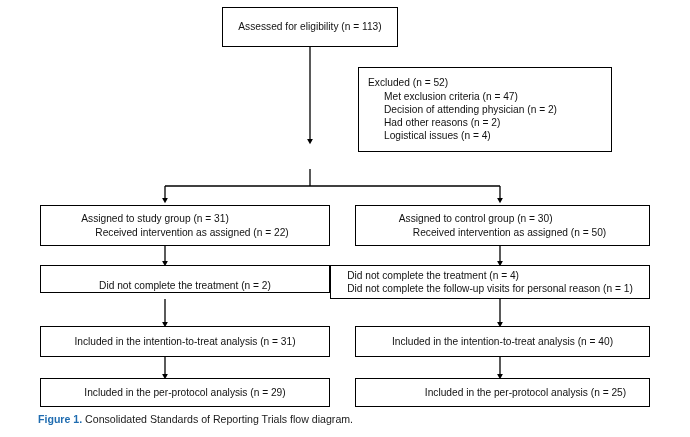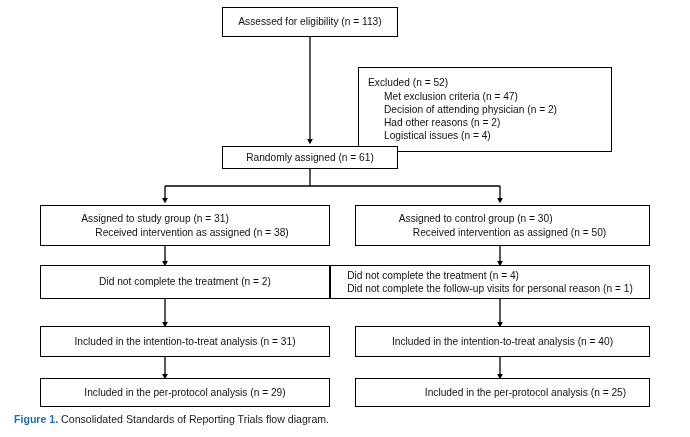--- a/index.html
+++ b/index.html
@@ -115,51 +115,48 @@
       <line x1="165" y1="246" x2="165" y2="264" stroke="#000000" stroke-width="1.3" marker-end="url(#arrowhead)"></line>
       <line x1="500" y1="246" x2="500" y2="264" stroke="#000000" stroke-width="1.3" marker-end="url(#arrowhead)"></line>
 
       <line x1="165" y1="299" x2="165" y2="325" stroke="#000000" stroke-width="1.3" marker-end="url(#arrowhead)"></line>
       <line x1="500" y1="299" x2="500" y2="325" stroke="#000000" stroke-width="1.3" marker-end="url(#arrowhead)"></line>
 
       <line x1="165" y1="357" x2="165" y2="377" stroke="#000000" stroke-width="1.3" marker-end="url(#arrowhead)"></line>
       <line x1="500" y1="357" x2="500" y2="377" stroke="#000000" stroke-width="1.3" marker-end="url(#arrowhead)"></line>
     </svg>
 
-    <div class="node center" style="left:222px; top:7px; width:176px; height:30px;">
+    <div class="node center" style="left:222px; top:7px; width:176px; height:40px;">
       <span class="line">Assessed for eligibility (n = 113)</span>
     </div>
 
     <div class="node indent-block" style="left:358px; top:50px; width:254px; height:85px;margin-top:17px;">
       <span class="line">Excluded (n = 52)</span>
       <span class="line indent1">Met exclusion criteria (n = 47)</span>
       <span class="line indent1">Decision of attending physician (n = 2)</span>
       <span class="line indent1">Had other reasons (n = 2)</span>
       <span class="line indent1">Logistical issues (n = 4)</span>
     </div>
 
-    <div class="node center" style="left:222px; top:146px; width:176px; height:23px;">
-      <span class="line">Randomly assigned (n = 61)</span>
-    </div>
 
     <div class="node blockcenter" style="left:40px; top:205px; width:290px; height:41px;">
       <div class="inner">
         <div class="line">Assigned to study group (n = 31)</div>
-        <div class="line line2">Received intervention as assigned (n = 38)</div>
+        <div class="line line2">Received intervention as assigned (n = 22)</div>
       </div>
     </div>
 
     <div class="node blockcenter" style="left:355px; top:205px; width:295px; height:41px;">
       <div class="inner">
         <div class="line">Assigned to control group (n = 30)</div>
         <div class="line line2">Received intervention as assigned (n = 50)</div>
       </div>
     </div>
 
-    <div class="node center" style="left:40px; top:265px; width:290px; height:34px;">
+    <div class="node center" style="left:40px; top:265px; width:290px; height:28px;justify-content:flex-end;">
       <span class="line">Did not complete the treatment (n = 2)</span>
     </div>
 
     <div class="node blockcenter" style="left:330px; top:265px; width:320px; height:34px;">
       <div class="inner">
         <div class="line">Did not complete the treatment (n = 4)</div>
         <div class="line">Did not complete the follow-up visits for personal reason (n = 1)</div>
       </div>
     </div>
 
@@ -175,17 +172,17 @@
       <span class="line">Included in the per-protocol analysis (n = 29)</span>
     </div>
 
     <div class="node center" style="left:355px; top:378px; width:295px; height:29px;padding-left:46px;">
       <span class="line">Included in the per-protocol analysis (n = 25)</span>
     </div>
 
   </div>
 
   <div class="caption">
-    <span class="figlabel" style="color: rgb(31, 108, 176);">Figure 1.</span>
+    <span class="figlabel" style="color: rgb(31, 108, 176); margin-left: 24px;">Figure 1.</span>
     <span>Consolidated Standards of Reporting Trials flow diagram.</span>
   </div>
 
 </div>
 
 </body></html>

